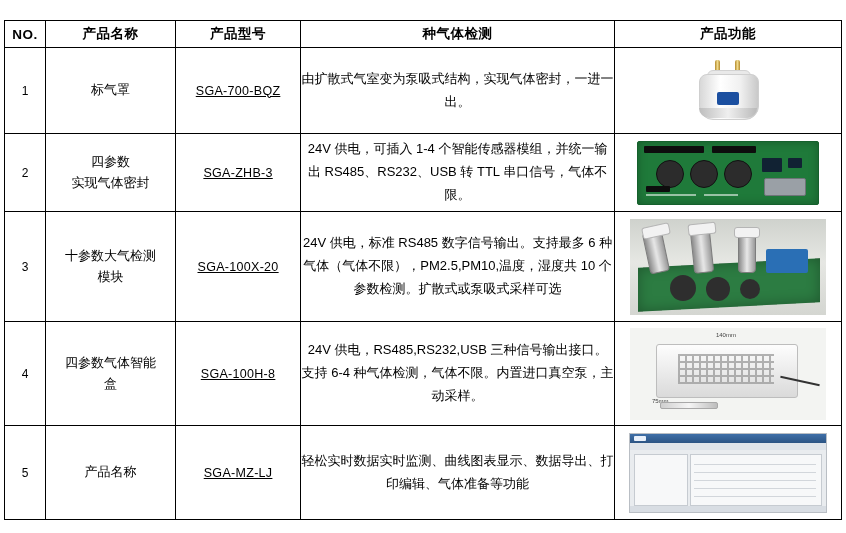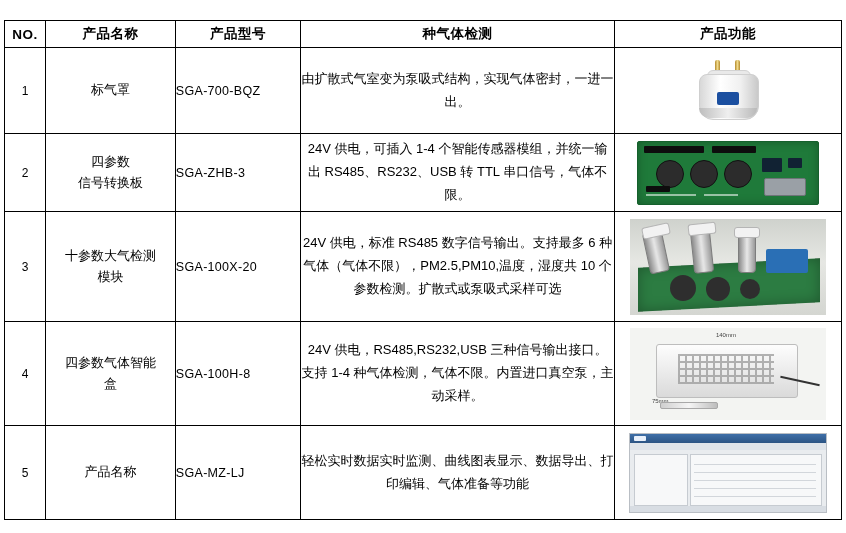--- a/index.html
+++ b/index.html
@@ -50,22 +50,24 @@
     text-align: center;
     font-size: 12px;
   }
   td.c-name {
     text-align: center;
     font-size: 13px;
     line-height: 1.55;
     padding: 2px 6px;
   }
   td.c-model {
+    text-align: center;
     font-size: 12.5px;
     letter-spacing: 0.3px;
+    text-decoration: underline;
   }
   td.c-func {
     font-size: 13px;
     line-height: 1.75;
     padding: 8px 9px;
     text-align: center;
   }
   td.c-img {
     text-align: center;
     padding: 0;
@@ -331,21 +333,21 @@
               <div class="label"></div>
             </div>
           </div>
         </td>
       </tr>
 
       <tr style="height:78px">
         <td class="c-no">2</td>
         <td class="c-name">
           <div>四参数</div>
-          <div>信号转换板</div>
+          <div>实现气体密封</div>
         </td>
         <td class="c-model">SGA-ZHB-3</td>
         <td class="c-func">24V 供电，可插入 1-4 个智能传感器模组，并统一输出 RS485、RS232、USB 转 TTL 串口信号，气体不限。</td>
         <td class="c-img">
           <div class="imgbox">
             <div class="art-pcb">
               <div class="hdr" style="left:6px;top:4px;width:60px;height:7px"></div>
               <div class="hdr" style="left:74px;top:4px;width:44px;height:7px"></div>
               <div class="sock" style="left:18px;top:18px;width:26px;height:26px"></div>
               <div class="sock" style="left:52px;top:18px;width:26px;height:26px"></div>
@@ -388,21 +390,21 @@
         </td>
       </tr>
 
       <tr style="height:104px">
         <td class="c-no">4</td>
         <td class="c-name">
           <div>四参数气体智能</div>
           <div>盒</div>
         </td>
         <td class="c-model">SGA-100H-8</td>
-        <td class="c-func">24V 供电，RS485,RS232,USB 三种信号输出接口。支持 1-4 种气体检测，气体不限。内置进口真空泵，主动采样。</td>
+        <td class="c-func">24V 供电，RS485,RS232,USB 三种信号输出接口。支持 6-4 种气体检测，气体不限。内置进口真空泵，主动采样。</td>
         <td class="c-img">
           <div class="imgbox">
             <div class="art-box">
               <div class="dimtop">140mm</div>
               <div class="case"></div>
               <div class="grid"></div>
               <div class="dimleft">75mm</div>
               <div class="wire"></div>
               <div class="probe"></div>
             </div>

